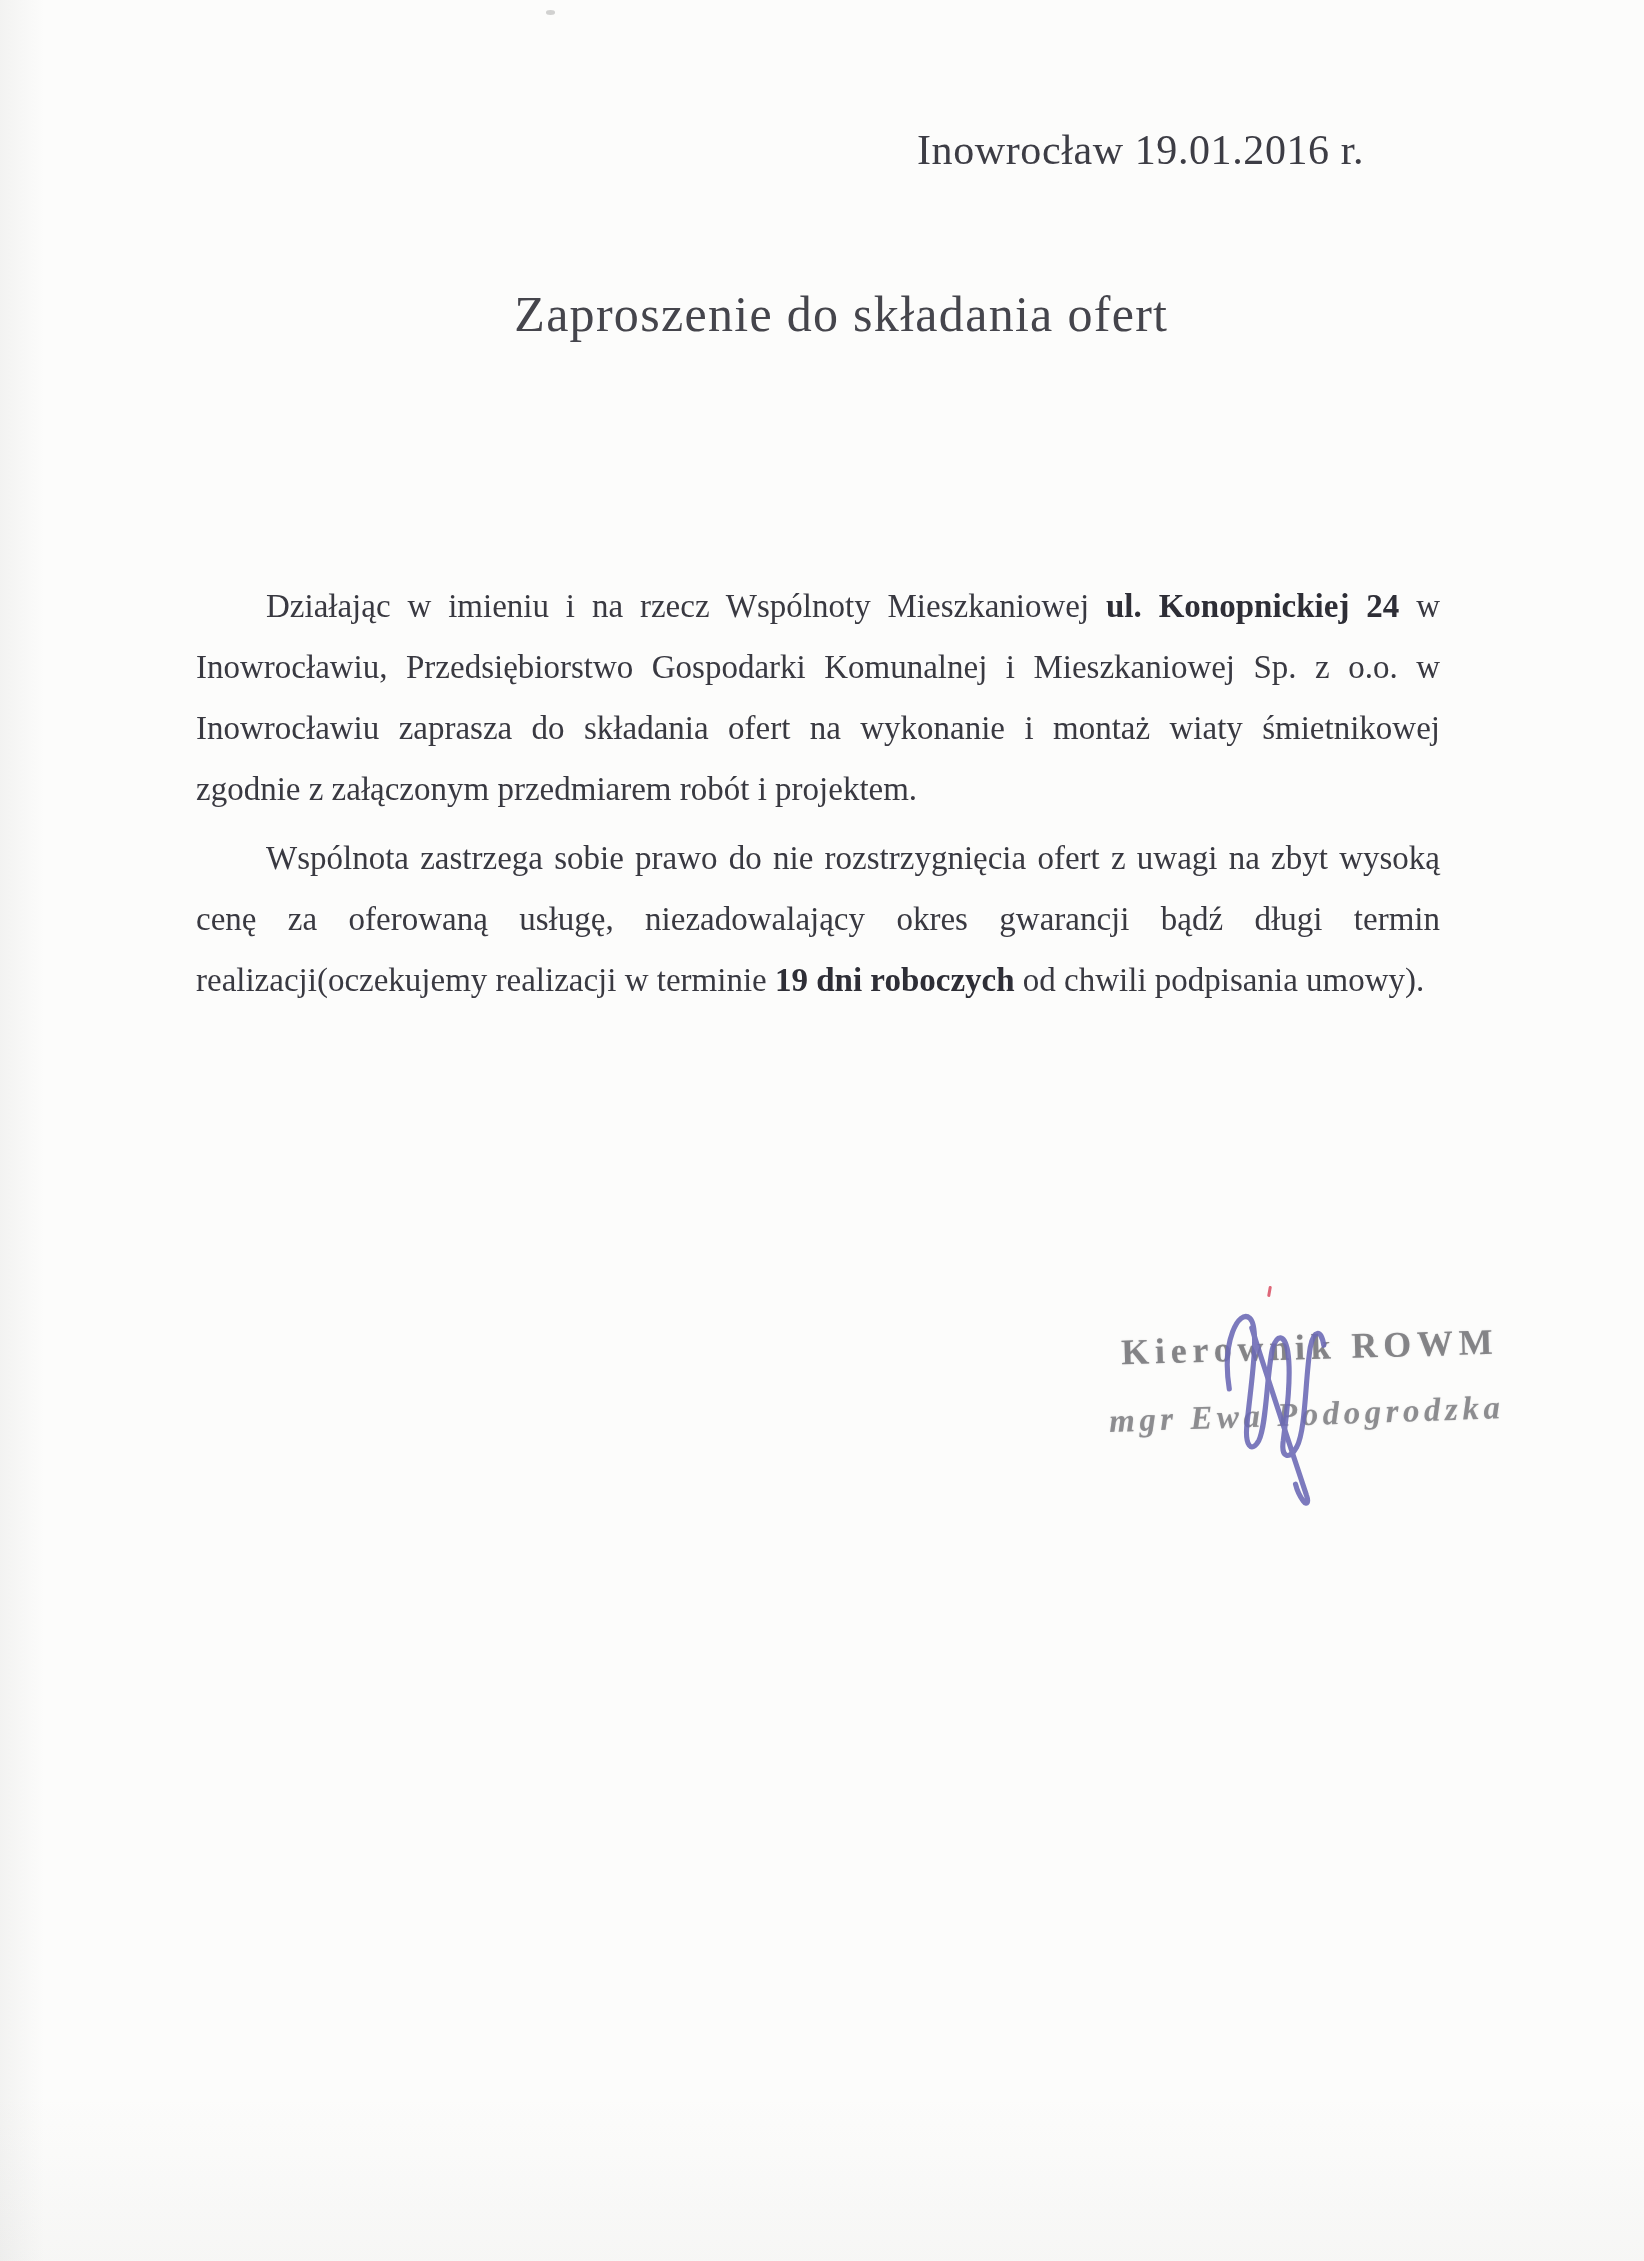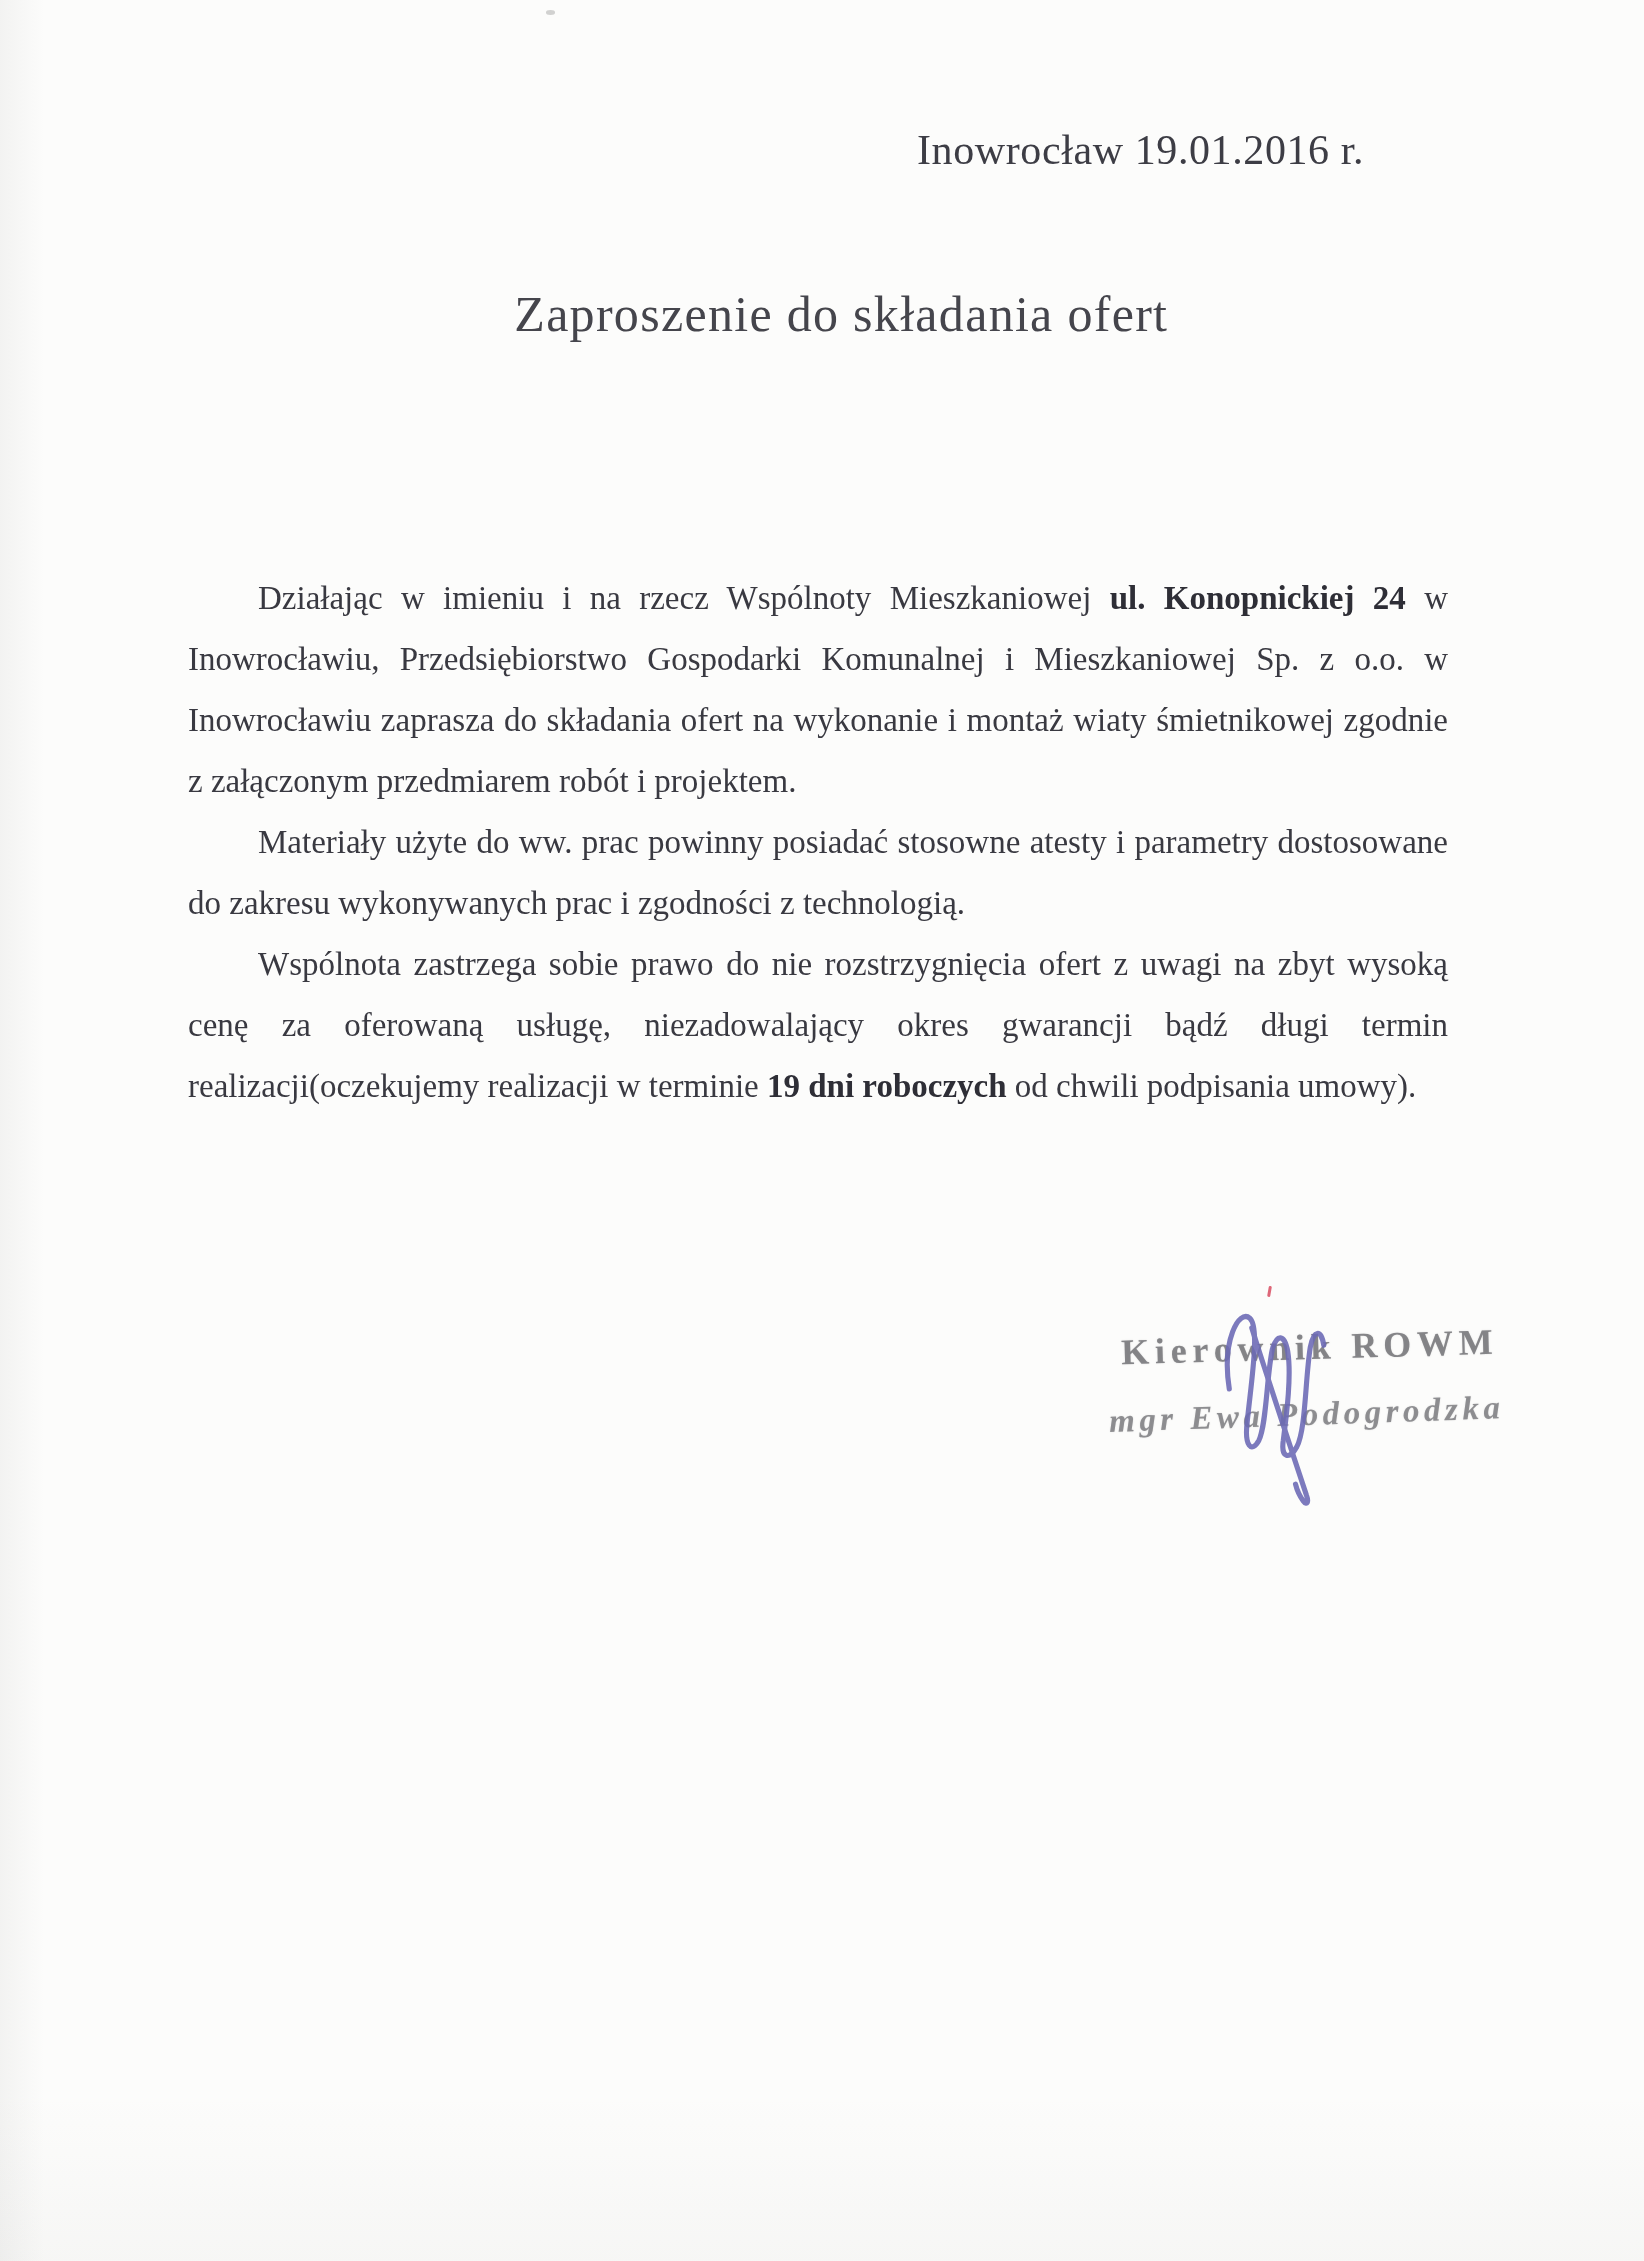--- a/index.html
+++ b/index.html
@@ -36,21 +36,21 @@
     letter-spacing:1.3px;
     white-space:nowrap;
   }
   .letter-body{
     position:absolute;left:188px;top:568px;width:1260px;
     font-size:33px;line-height:61px;
     text-align:justify;
     color:#393941;
   }
   .letter-body p{
-    margin:0;
+    margin:8px;
     text-indent:70px;
   }
   .bseg{font-weight:bold;color:#2e2e36;}
   .sup{font-size:0.6em;vertical-align:super;line-height:0;}
   
   .stamp{
     position:absolute;left:1103px;top:1314px;width:361px;height:174px;
     pointer-events:none;
   }
   .stamp-role{
@@ -90,21 +90,20 @@
 <div class="scan-shade-left"></div>
 <div class="scan-shade-bottom"></div>
 <div class="artifact-smudge"></div>
 
 <div class="dateline">Inowrocław  19.01.2016 r.</div>
 
 <div class="title">Zaproszenie do składania ofert</div>
 
 <div class="letter-body">
   <p><span>Działając w imieniu i na rzecz Wspólnoty Mieszkaniowej </span><span class="bseg">ul. Konopnickiej 24</span><span> w Inowrocławiu, Przedsiębiorstwo Gospodarki Komunalnej i Mieszkaniowej Sp. z o.o. w Inowrocławiu zaprasza do składania ofert na wykonanie i montaż wiaty śmietnikowej zgodnie z załączonym przedmiarem robót i projektem.</span></p>
-  <p><span>Materiały użyte do ww. prac powinny posiadać stosowne atesty i parametry dostosowane do zakresu wykonywanych prac i zgodności z technologią.</span></p>
   <p><span>Wspólnota zastrzega sobie prawo do nie rozstrzygnięcia ofert z uwagi na zbyt wysoką cenę za oferowaną usługę, niezadowalający okres gwarancji bądź długi termin realizacji(oczekujemy realizacji w terminie </span><span class="bseg">19 dni roboczych</span><span> od chwili podpisania umowy).</span></p>
 </div>
 
 <div class="artifact-red"></div>
 
 <div class="stamp">
   <div class="stamp-role">Kierownik ROWM</div>
   <div class="stamp-name">mgr Ewa Podogrodzka</div>
 </div>
 

